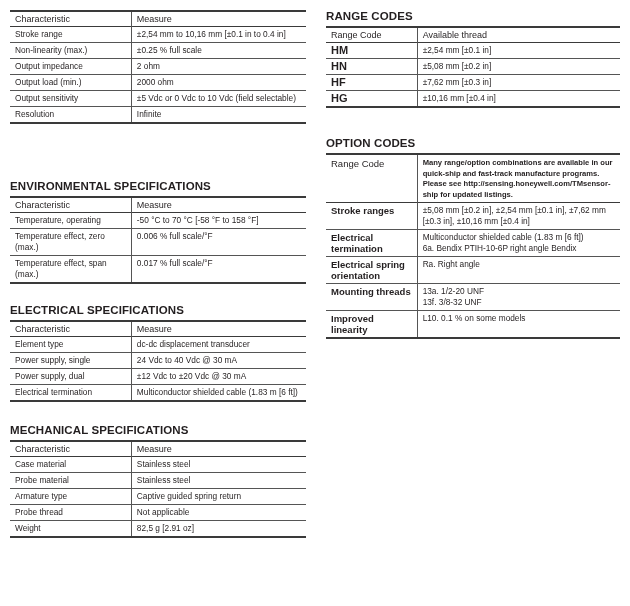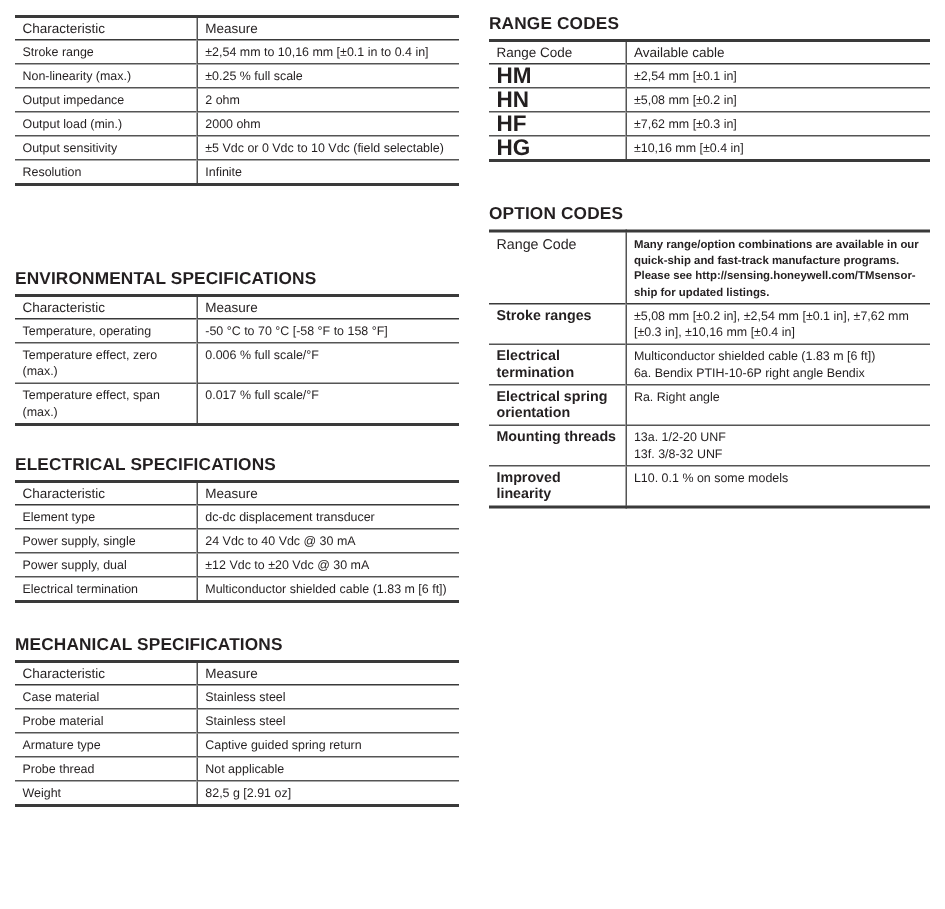--- a/index.html
+++ b/index.html
@@ -16,21 +16,21 @@
   thead tr { border-top: 2px solid #3a3a3a; border-bottom: 1.5px solid #3a3a3a; }
   tbody tr { border-bottom: 1px solid #555; }
   tbody tr:last-child { border-bottom: 2px solid #3a3a3a; }
   th, td {
     text-align: left; vertical-align: top; padding: 1px 4px 1px 5px;
     font-size: 8.3px; line-height: 11px;
   }
   th { font-weight: normal; font-size: 9px; padding-top: 2px; padding-bottom: 1px; }
   th + th, td + td { border-left: 1px solid #555; }
   td { padding-top: 2px; padding-bottom: 2px; }
-  .rc td.code { font-weight: bold; font-size: 15px; }
+  .rc td.code { font-weight: bold; font-size: 11px; }
   .oc td.label { font-weight: bold; font-size: 9.5px; line-height: 11px; }
   .oc th.note { font-size: 7.6px; line-height: 10.5px; font-weight: bold; padding-top: 3px; padding-bottom: 2px; }
   .oc th.hdr { font-size: 9.5px; padding-top: 3px; }
   .multiline { white-space: pre-line; }
 </style>
 </head>
 <body>
 
 <div class="section" style="left:10px; top:10px; width:296px;">
   <table>
@@ -178,21 +178,21 @@
 <div class="section rc" style="left:326px; top:10px; width:294px;">
   <div class="sec-title">RANGE CODES</div>
   <table>
     <colgroup>
         <col style="width:31%">
         <col style="width:69%">
       </colgroup>
     <thead>
         <tr>
       <th>Range Code</th>
-      <th>Available cable</th>
+      <th>Available thread</th>
     </tr>
       </thead>
     <tbody>
       <tr>
           <td class="code">HM</td>
           <td>±2,54 mm [±0.1 in]</td>
         </tr>
       <tr>
           <td class="code">HN</td>
           <td>±5,08 mm [±0.2 in]</td>

